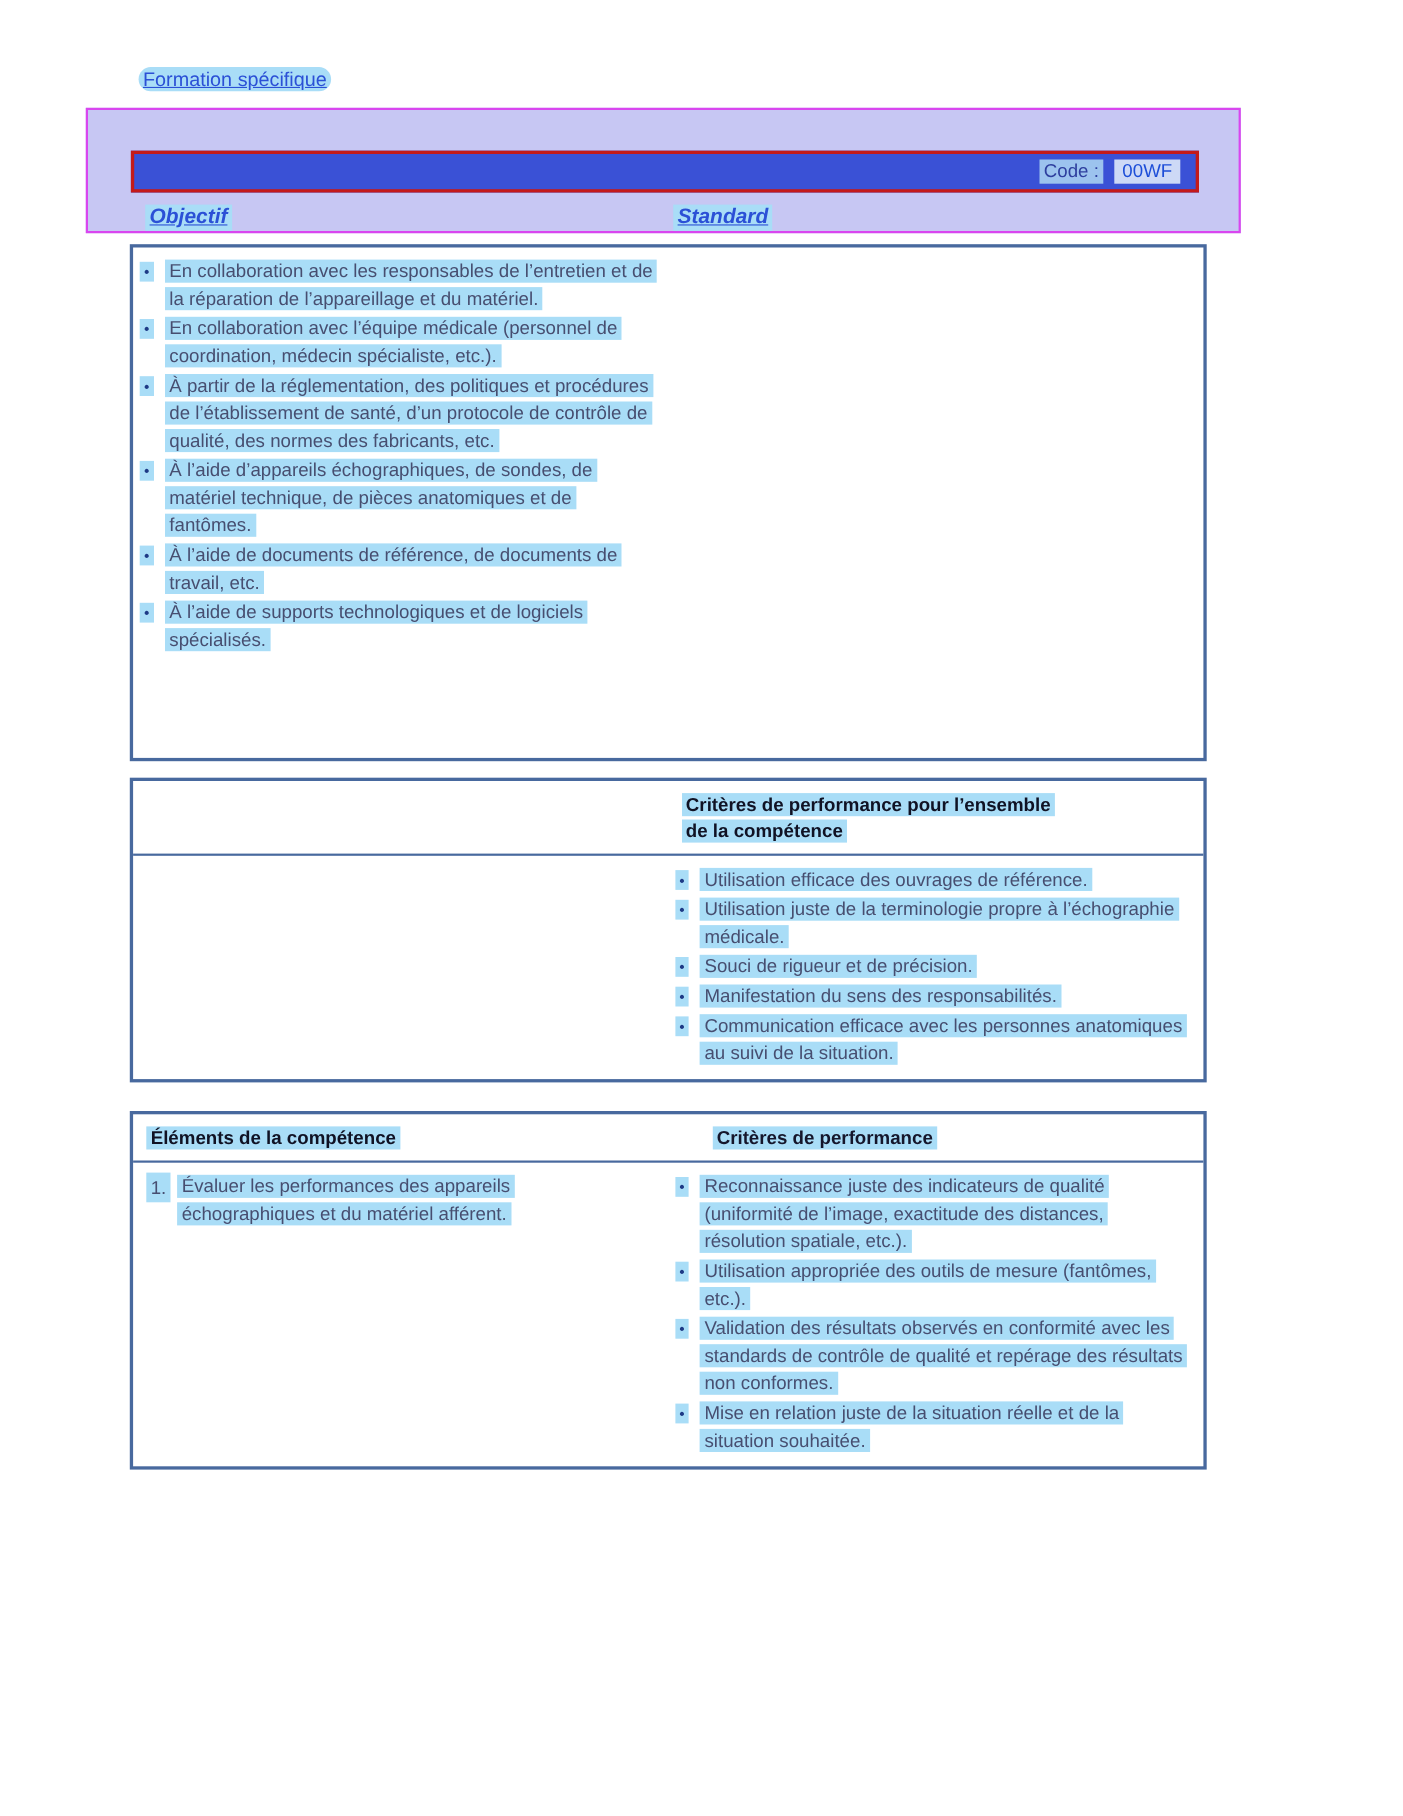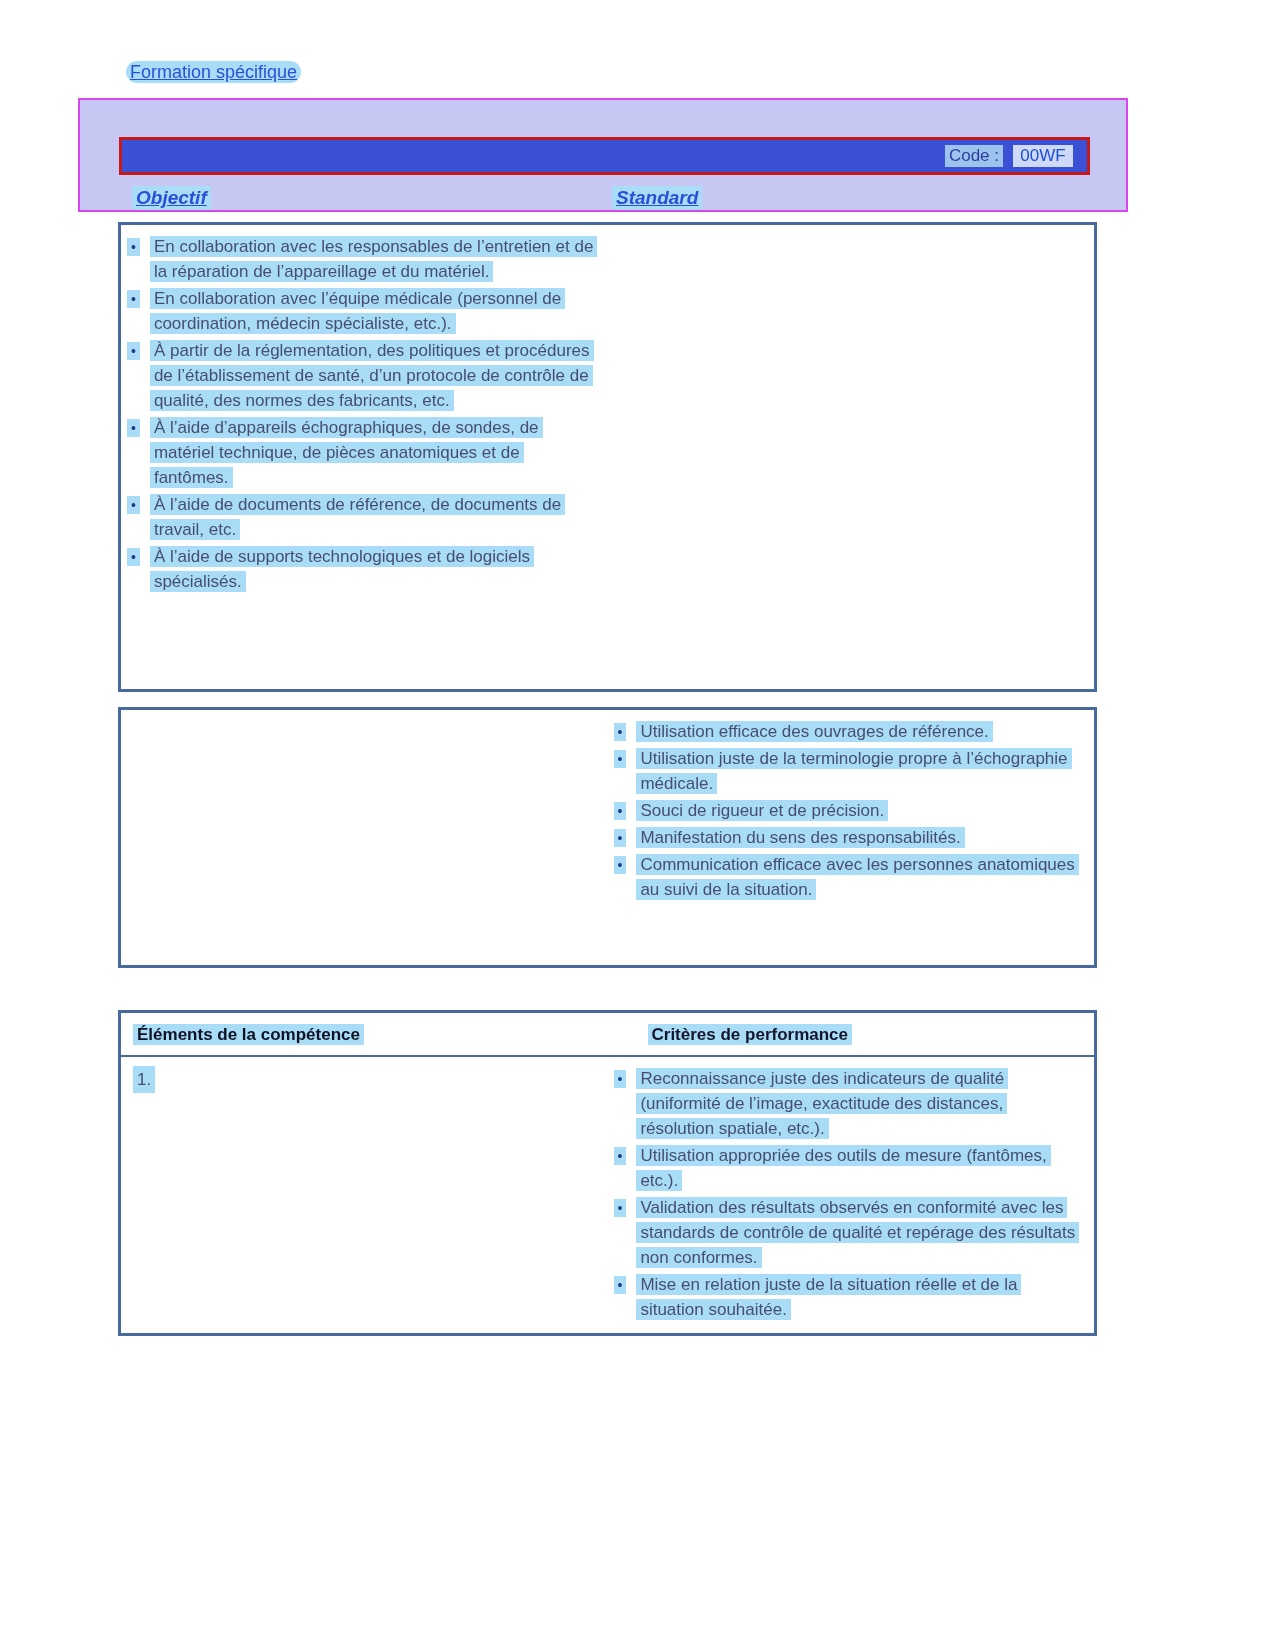--- a/index.html
+++ b/index.html
@@ -111,20 +111,27 @@
           <li class="bi">
             <span class="b">•</span>
             <span class="t"><span class="hl">À l’aide de supports technologiques et de logiciels spécialisés.</span></span>
           </li>
         </ul>
       </div>
     </div>
   </section>
 
   <section class="tbl tbl2">
+    <div class="thead">
+      <div class="th"></div>
+      <div class="th">
+        <div><span class="hl hdr">Critères de performance pour l’ensemble</span></div>
+        <div><span class="hl hdr">de la compétence</span></div>
+      </div>
+    </div>
     <div class="tbody">
       <div class="td left"></div>
       <div class="td right">
         <ul class="blist">
           <li class="bi">
             <span class="b">•</span>
             <span class="t"><span class="hl">Utilisation efficace des ouvrages de référence.</span></span>
           </li>
           <li class="bi">
             <span class="b">•</span>
@@ -153,20 +160,21 @@
         <span class="hl hdr">Éléments de la compétence</span>
       </div>
       <div class="th indent">
         <span class="hl hdr-normal">Critères de performance</span>
       </div>
     </div>
     <div class="tbody">
       <div class="td left">
         <div class="numrow">
           <span class="hl num">1.</span>
+          <span class="t lt"><span class="hl">Évaluer les performances des appareils échographiques et du matériel afférent.</span></span>
         </div>
       </div>
       <div class="td right">
         <ul class="blist">
           <li class="bi">
             <span class="b">•</span>
             <span class="t"><span class="hl">Reconnaissance juste des indicateurs de qualité (uniformité de l’image, exactitude des distances, résolution spatiale, etc.).</span></span>
           </li>
           <li class="bi">
             <span class="b">•</span>

